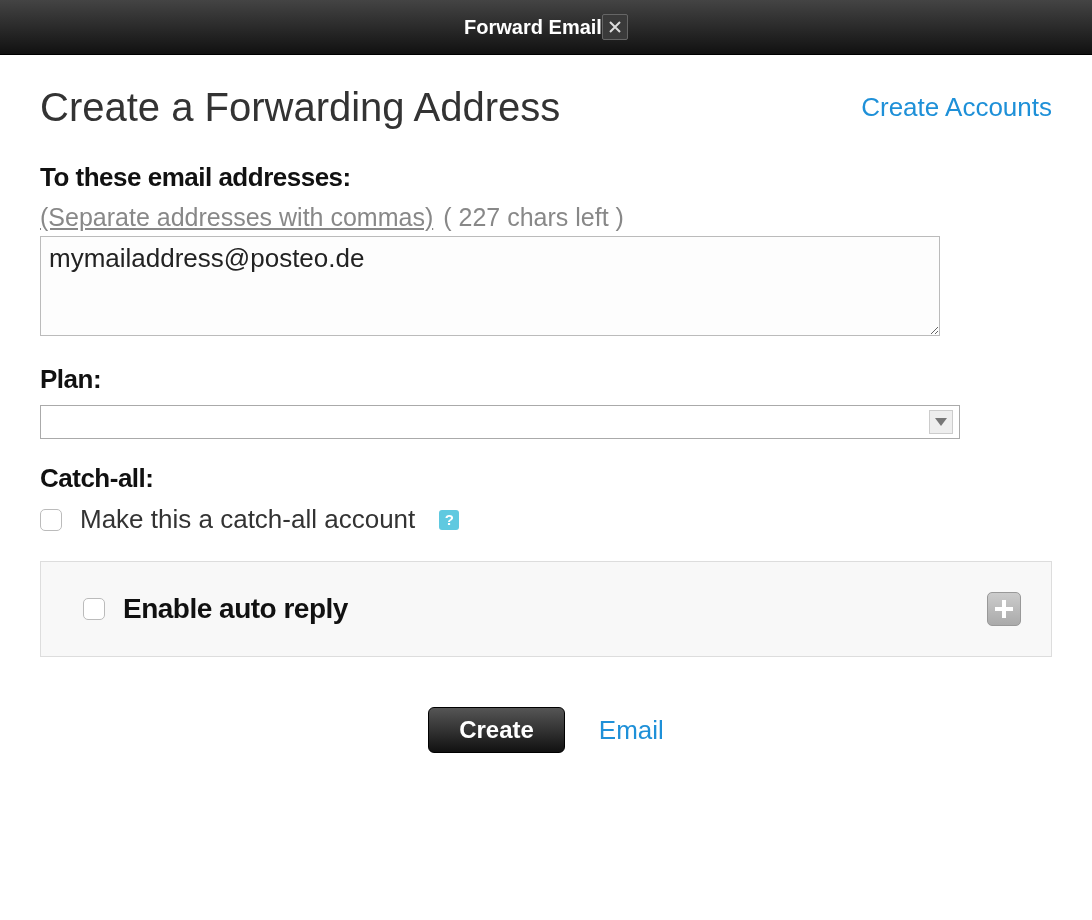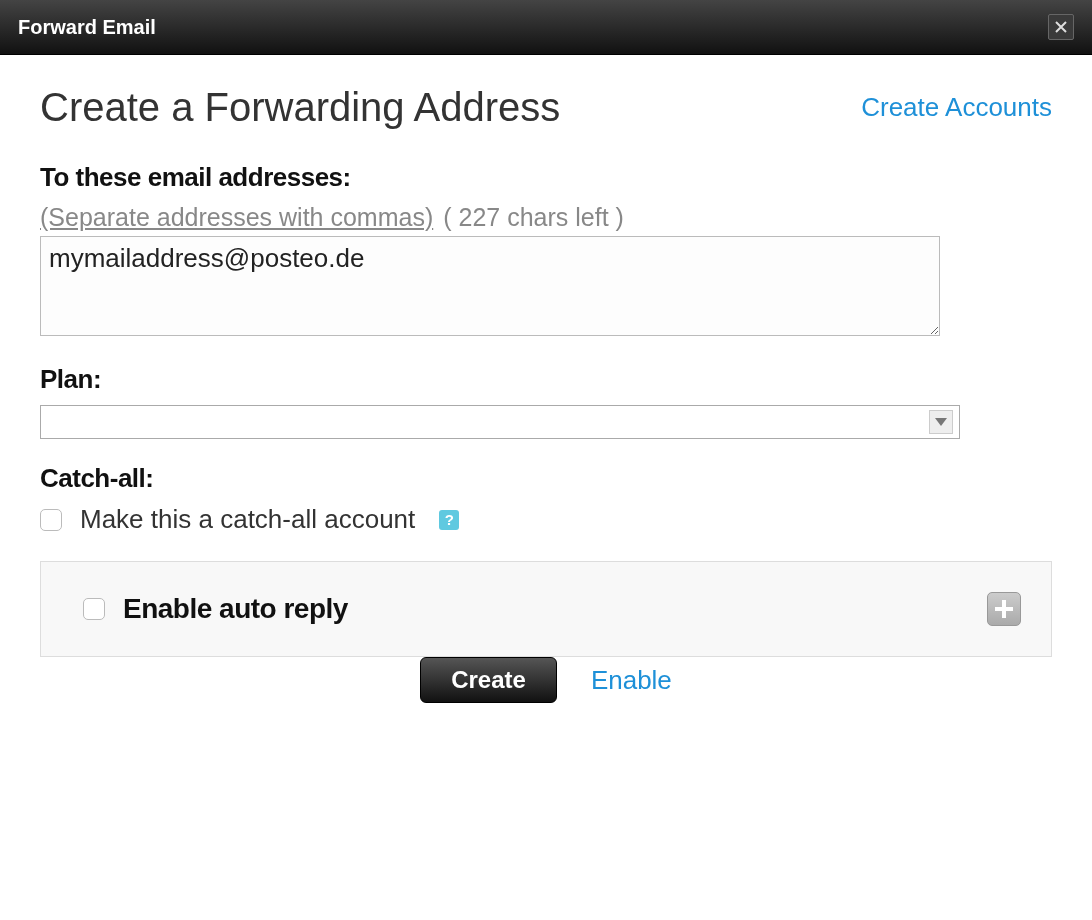--- a/index.html
+++ b/index.html
@@ -14,21 +14,21 @@
     height: 920px;
     overflow: hidden;
   }
   .titlebar {
     background: linear-gradient(to bottom, #444 0%, #111 100%);
     color: #fff;
     font-size: 20px;
     font-weight: 600;
     padding: 14px 18px;
     display: flex;
-    justify-content: space-between;
+    justify-content: center;
     align-items: center;
     border-bottom: 1px solid #000;
   }
   .close-btn {
     width: 26px;
     height: 26px;
     background: #3a3a3a;
     border: 1px solid #666;
     border-radius: 2px;
     display: flex;
@@ -171,20 +171,21 @@
     align-items: center;
     justify-content: center;
     cursor: pointer;
   }
   .expand-btn svg { width: 18px; height: 18px; fill: #fff; }
   .footer {
     display: flex;
     justify-content: center;
     align-items: center;
     gap: 34px;
+    margin-top: 50px;
   }
   .btn-primary {
     background: linear-gradient(to bottom,#555 0%, #111 100%);
     color: #fff;
     font-size: 24px;
     font-weight: 700;
     border: 1px solid #000;
     border-radius: 6px;
     padding: 8px 30px;
     cursor: pointer;
@@ -251,16 +252,16 @@
     </div>
     <div class="expand-btn">
       <svg viewBox="0 0 18 18">
           <path d="M7 0 H11 V7 H18 V11 H11 V18 H7 V11 H0 V7 H7 Z"></path>
         </svg>
     </div>
   </div>
 
   <div class="footer">
     <button class="btn-primary">Create</button>
-    <span class="btn-cancel">Enable</span>
+    <span class="btn-cancel">Email</span>
   </div>
 
 </div>
 
 </body></html>

